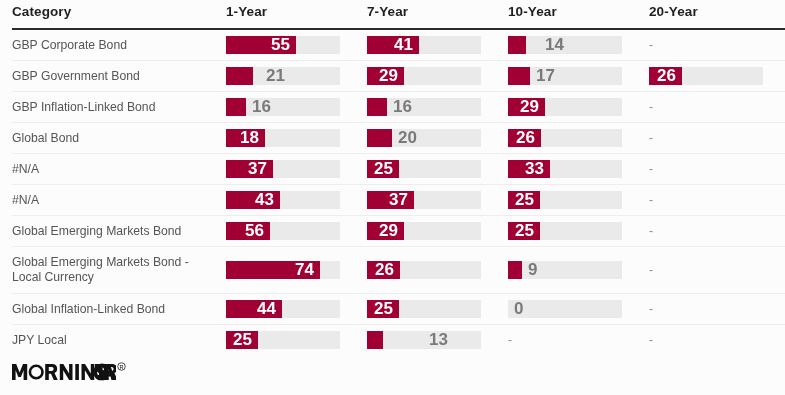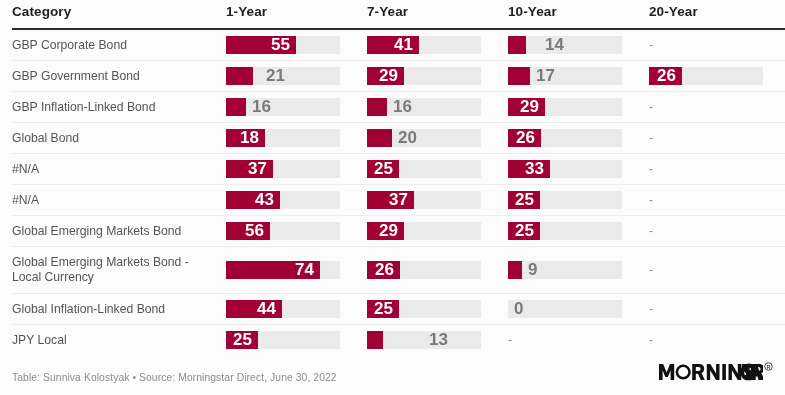--- a/index.html
+++ b/index.html
@@ -405,21 +405,20 @@
             <div class="empty-dash">-</div>
           </td>
           <td class="metric-cell">
             <div class="empty-dash">-</div>
           </td>
         </tr>
       </tbody>
   </table>
 
   <div class="footer">
-    <div class="source-note">Table: Sunniva Kolostyak • Source: Morningstar Direct, June 30, 2022</div>
     <div class="logo">
       <svg width="104" height="26" viewBox="0 0 104 26" aria-hidden="true">
         <g fill="#111111">
 
           <path d="M0 23 L0 7 L4.2 7 L7.6 15.4 L11 7 L15.2 7 L15.2 23 L11.6 23 L11.6 13.2 L8.9 20.1 L6.3 20.1 L3.6 13.2 L3.6 23 Z"></path>
 
           <circle cx="24.2" cy="15.0" r="6.3" fill="none" stroke="#111111" stroke-width="2.6"></circle>
 
           <path d="M33.2 23 L33.2 7 L40.1 7 C43.4 7 45.2 8.9 45.2 11.8 C45.2 13.9 44.2 15.3 42.5 16 L45.8 23 L41.8 23 L39 16.8 L36.8 16.8 L36.8 23 Z M36.8 13.9 L39.6 13.9 C40.9 13.9 41.6 13.2 41.6 12 C41.6 10.8 40.9 10.1 39.6 10.1 L36.8 10.1 Z"></path>
 

